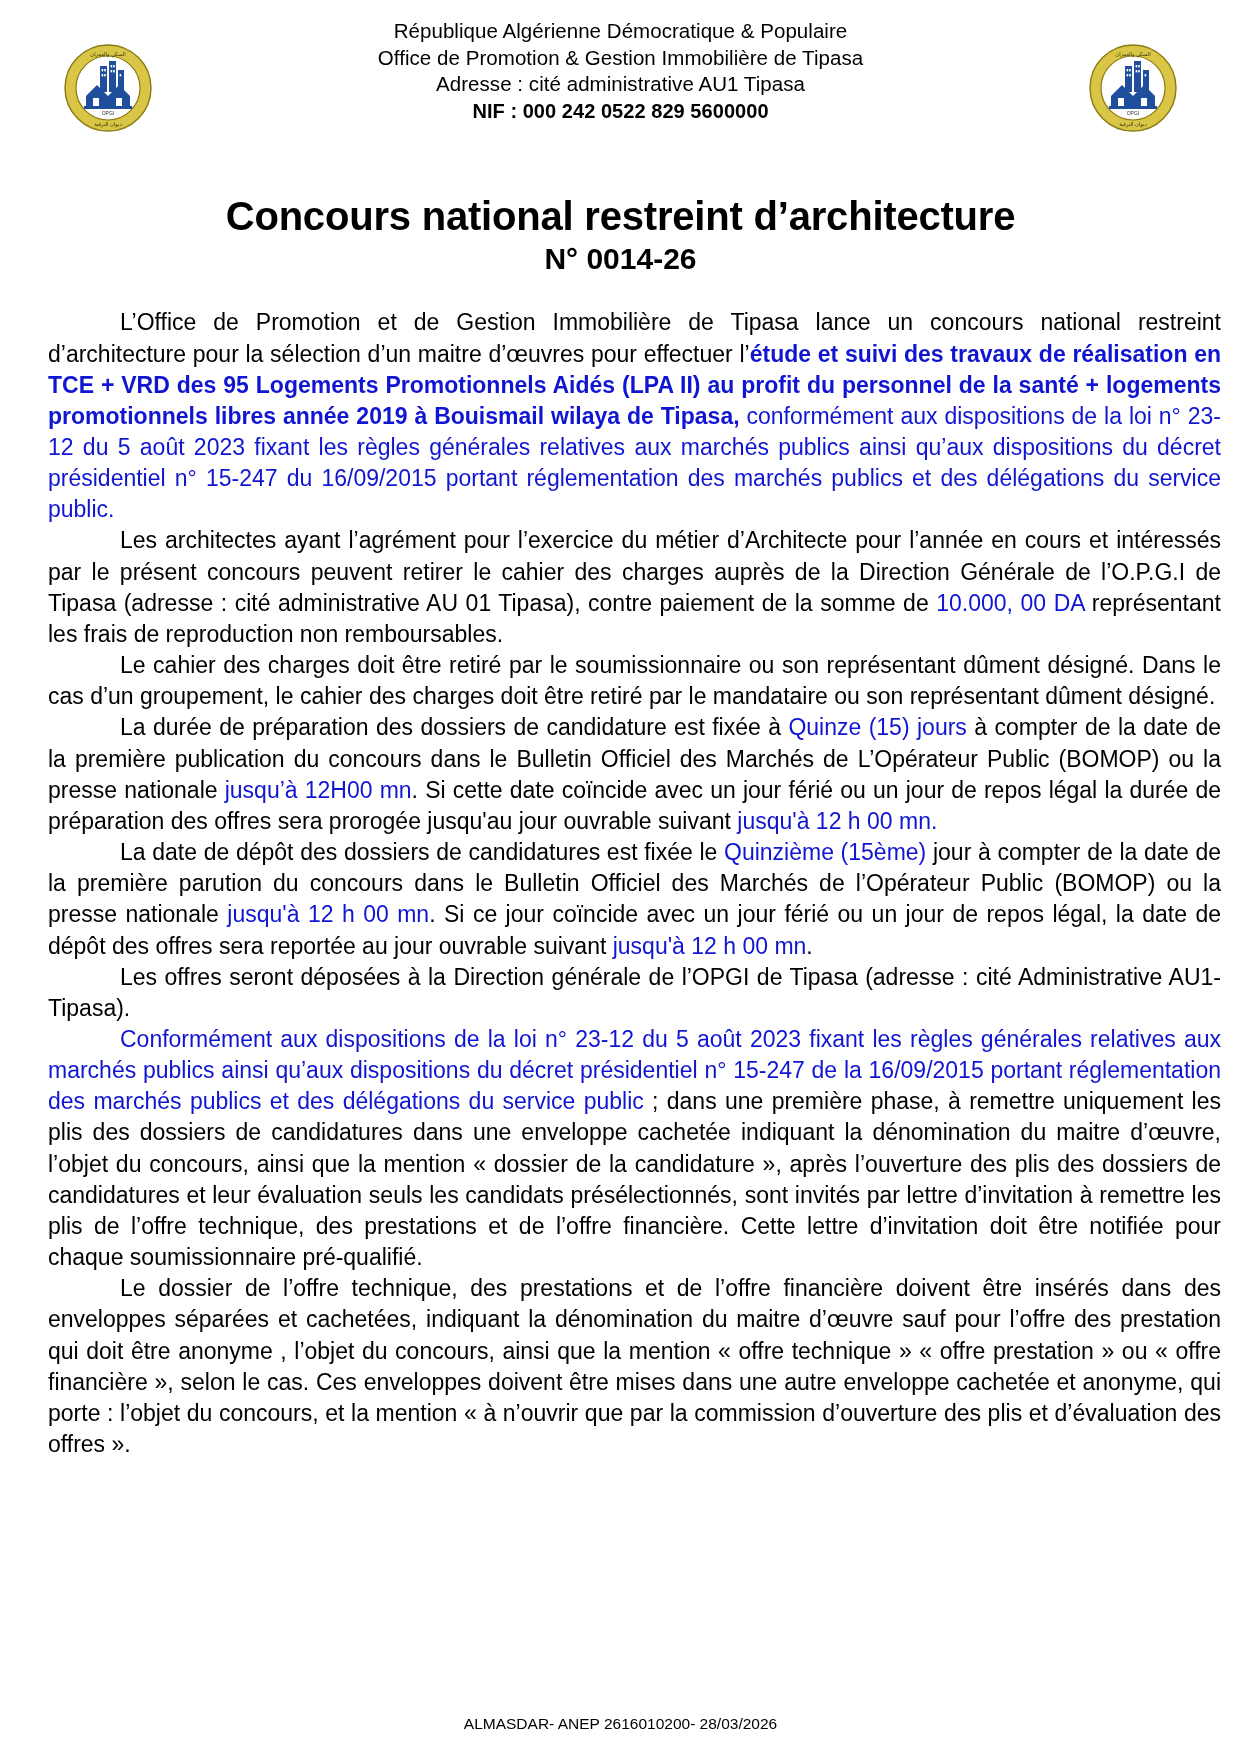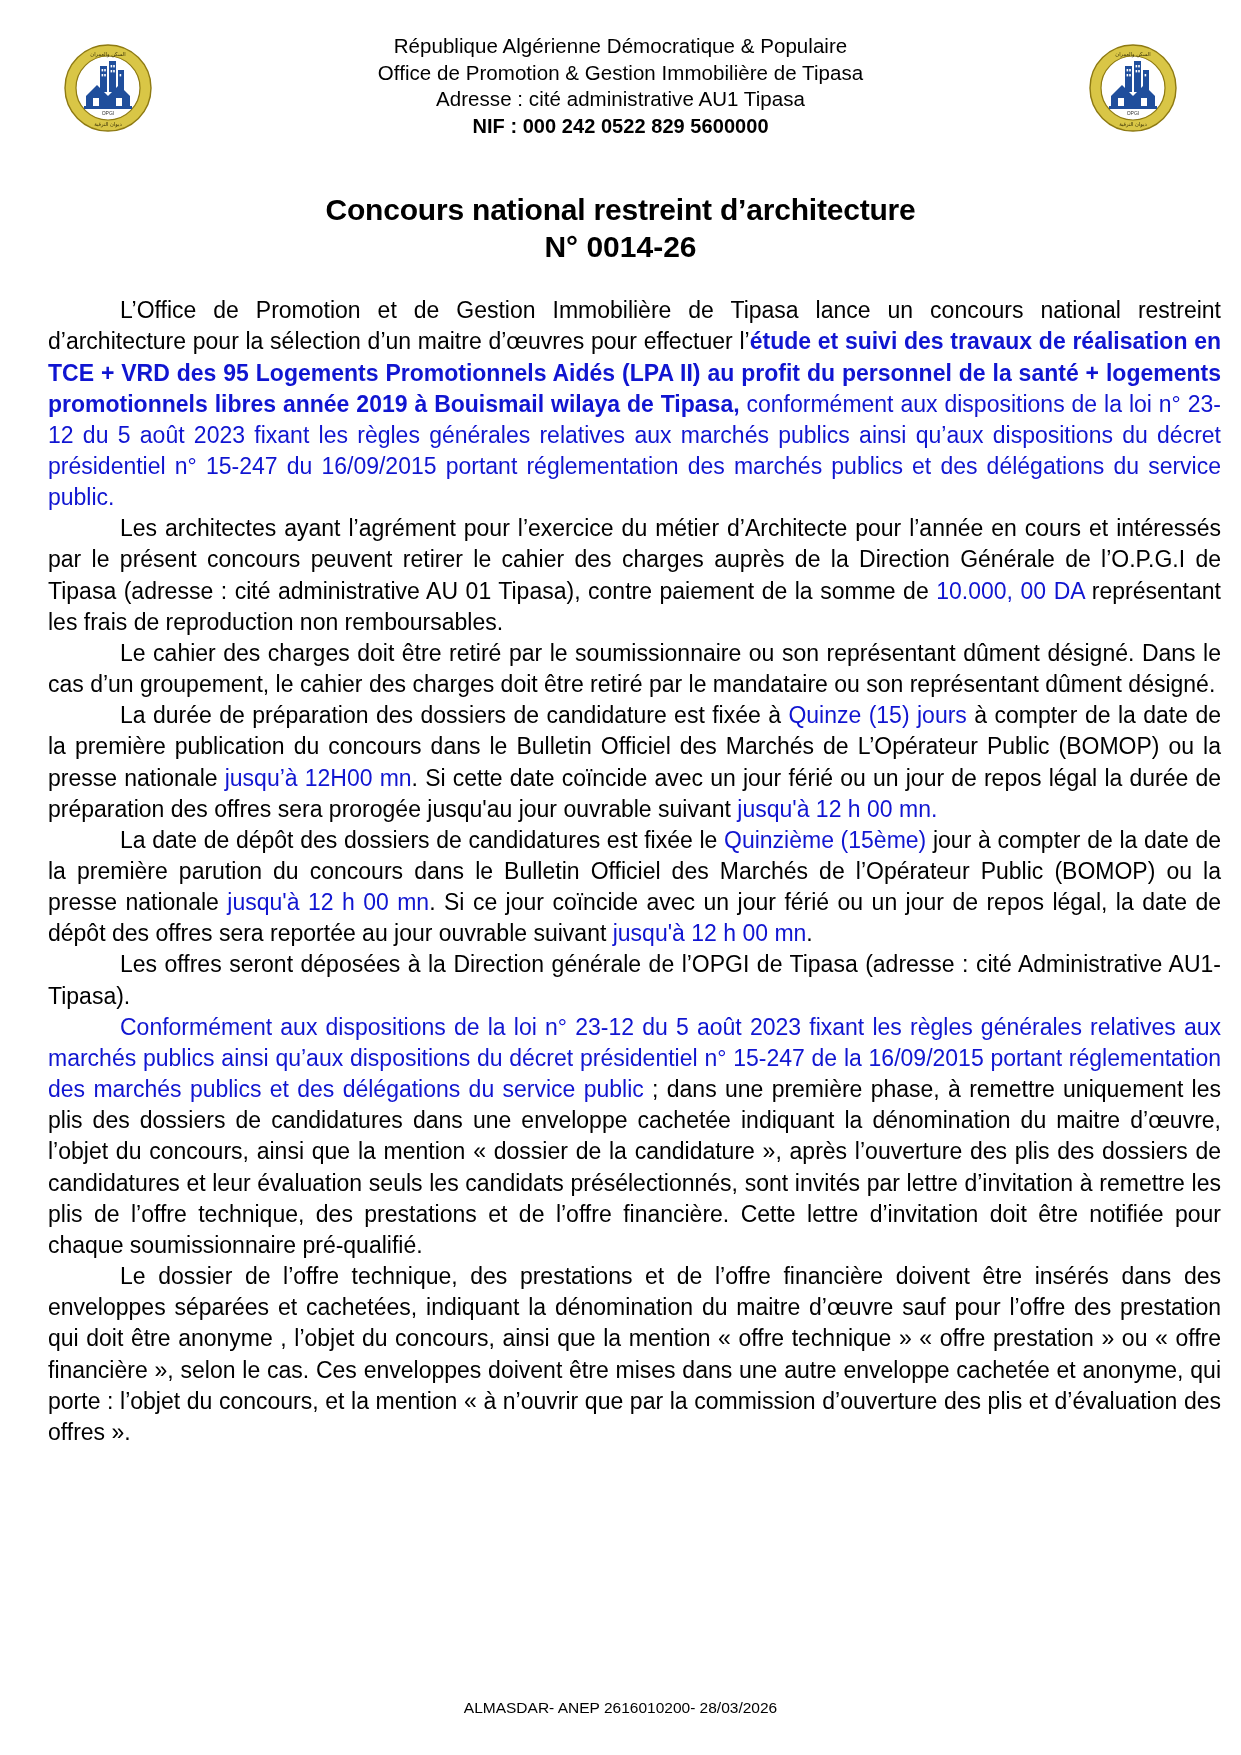--- a/index.html
+++ b/index.html
@@ -17,21 +17,21 @@
     height: 1755px;
     margin: 0 auto;
     background: #ffffff;
     box-sizing: border-box;
     overflow: hidden;
   }
 
   
   .header {
     position: relative;
-    padding-top: 33px;
+    padding-top: 18px;
     height: 172px;
     box-sizing: border-box;
   }
   .logo {
     position: absolute;
     top: 44px;
     width: 88px;
     height: 88px;
   }
   .logo-left  { left: 64px; }
@@ -53,21 +53,21 @@
     font-size: 20px;
   }
 
   
   .title-block {
     text-align: center;
     margin-top: 20px;
     line-height: 1.22;
   }
   .title-main {
-    font-size: 30px;
+    font-size: 40px;
     font-weight: bold;
     letter-spacing: -0.2px;
   }
   .title-num {
     font-size: 30px;
     font-weight: bold;
   }
 
   
   .body {
@@ -83,21 +83,21 @@
   }
 
   .blue { color: #1015d1; }
   .blue-b { color: #1015d1; font-weight: bold; }
 
   
   .footer {
     position: absolute;
     left: 0;
     right: 0;
-    bottom: 38px;
+    bottom: 22px;
     text-align: center;
     font-size: 15.5px;
     color: #000;
   }
 </style>
 </head>
 <body>
 
 <div class="page">
 

